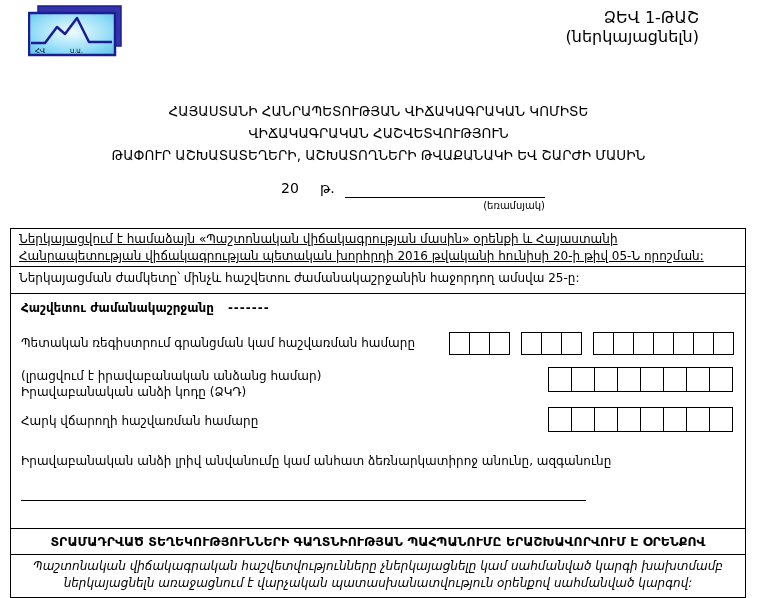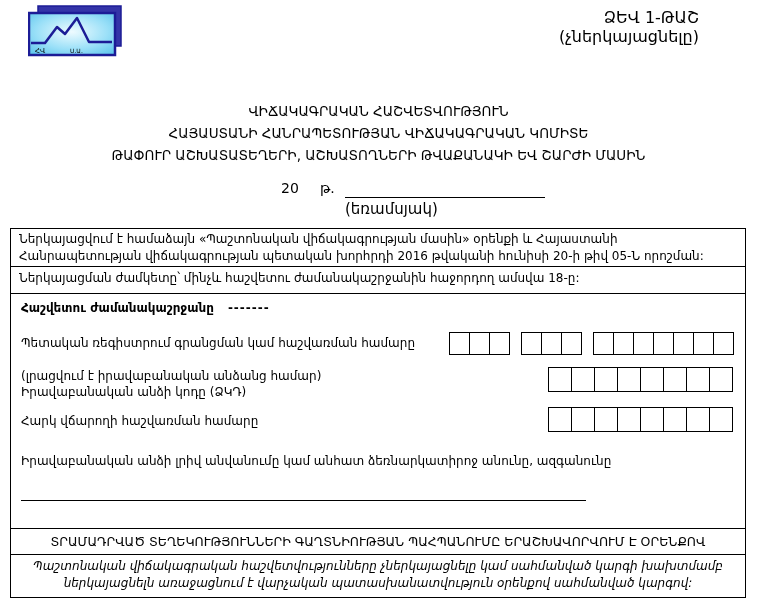--- a/index.html
+++ b/index.html
@@ -11,27 +11,27 @@
   .logo{position:absolute;left:28px;top:5px;width:95px;height:56px;}
   .form-code{position:absolute;right:58px;top:8px;text-align:right;font-size:16px;line-height:19px;}
   
   .title{position:absolute;left:0;top:100px;width:757px;text-align:center;font-size:13.5px;line-height:22px;}
   
   .date-line{position:absolute;left:0;top:180px;width:757px;height:20px;font-size:14px;}
   .yr-prefix{position:absolute;left:281px;top:0;}
   .yr-blank{position:absolute;left:300px;top:0;width:16px;height:17px;}
   .yr-suffix{position:absolute;left:320px;top:0;}
   .qtr-line{position:absolute;left:345px;top:0;width:200px;height:17px;border-bottom:1px solid #000;}
-  .qtr-caption{position:absolute;left:345px;top:200px;width:200px;text-align:left;font-size:15px;}
+  .qtr-caption{position:absolute;left:345px;top:200px;width:200px;text-align:right;font-size:10px;}
   
   .fbox{position:absolute;left:10px;width:736px;border:1px solid #000;box-sizing:border-box;background:#fff;}
-  .box-legal{top:228px;height:39px;font-size:12px;line-height:17px;padding:2px 8px;}
+  .box-legal{top:228px;height:39px;font-size:12px;line-height:17px;padding:2px 8px;text-decoration:underline;}
   .box-deadline{top:266px;height:28px;font-size:12px;padding:4px 8px;}
   .box-fields{top:293px;height:236px;font-size:12px;}
-  .box-confid{top:528px;height:27px;font-size:12.5px;font-weight:normal;text-align:center;padding-top:5px;}
+  .box-confid{top:528px;height:27px;font-size:12.5px;font-weight:bold;text-align:center;padding-top:5px;}
   .box-liability{top:554px;height:44px;font-size:12px;font-style:italic;text-align:center;line-height:17px;padding:3px 20px;}
   
   .period-line{position:absolute;left:10px;top:7px;font-weight:bold;}
   .dashes{margin-left:14px;letter-spacing:1px;}
   .lbl-registry{position:absolute;left:10px;top:42px;width:420px;}
   .lbl-legal{position:absolute;left:10px;top:74px;width:420px;line-height:16px;}
   .lbl-tax{position:absolute;left:10px;top:120px;width:420px;}
   .lbl-name{position:absolute;left:10px;top:160px;width:700px;}
   .name-underline{position:absolute;left:10px;top:183px;width:565px;height:23px;border-bottom:1px solid #000;}
   
@@ -61,43 +61,43 @@
       <rect x="10" y="1" width="83" height="40" fill="#3434a8" stroke="#1c1c96" stroke-width="1.5"></rect>
       <rect x="1" y="8" width="86" height="42" fill="url(#logoGrad)" stroke="#1c1c96" stroke-width="2.5"></rect>
       <polyline points="3,38 17,38 29,22 37,29 49,13 61,37 84,37" fill="none" stroke="#1c1c96" stroke-width="2.5" stroke-linejoin="round"></polyline>
       <text x="7" y="48" font-size="7" fill="#000">ՀՎ</text>
       <text x="42" y="48" font-size="6" fill="#000">Ս.Ա.</text>
     </svg>
   </div>
 
   <div class="form-code">
     <div>ՁԵՎ 1-ԹԱՇ</div>
-    <div>(չներկայացնելը)</div>
+    <div>(ներկայացնելն)</div>
   </div>
 
   <div class="title">
+    <div>ՀԱՅԱՍՏԱՆԻ ՀԱՆՐԱՊԵՏՈՒԹՅԱՆ ՎԻՃԱԿԱԳՐԱԿԱՆ ԿՈՄԻՏԵ</div>
     <div>ՎԻՃԱԿԱԳՐԱԿԱՆ ՀԱՇՎԵՏՎՈՒԹՅՈՒՆ</div>
-    <div>ՀԱՅԱՍՏԱՆԻ ՀԱՆՐԱՊԵՏՈՒԹՅԱՆ ՎԻՃԱԿԱԳՐԱԿԱՆ ԿՈՄԻՏԵ</div>
     <div>ԹԱՓՈՒՐ ԱՇԽԱՏԱՏԵՂԵՐԻ, ԱՇԽԱՏՈՂՆԵՐԻ ԹՎԱՔԱՆԱԿԻ ԵՎ ՇԱՐԺԻ ՄԱՍԻՆ</div>
   </div>
 
   <div class="date-line">
     <span class="yr-prefix">20</span>
     <span class="yr-blank"></span>
     <span class="yr-suffix">թ.</span>
     <span class="qtr-line"></span>
   </div>
   <div class="qtr-caption">(եռամսյակ)</div>
 
   <div class="fbox box-legal">
     <span>Ներկայացվում է համաձայն «Պաշտոնական վիճակագրության մասին» օրենքի և  Հայաստանի Հանրապետության վիճակագրության պետական խորհրդի 2016 թվականի հունիսի 20-ի թիվ 05-Ն որոշման:</span>
   </div>
 
   <div class="fbox box-deadline">
-    <span>Ներկայացման ժամկետը՝ մինչև հաշվետու ժամանակաշրջանին հաջորդող ամսվա 18-ը:</span>
+    <span>Ներկայացման ժամկետը՝ մինչև հաշվետու ժամանակաշրջանին հաջորդող ամսվա 25-ը:</span>
   </div>
 
   <div class="fbox box-fields">
 
     <div class="period-line">
       <span>Հաշվետու ժամանակաշրջանը</span><span class="dashes">-------</span>
     </div>
 
     <div class="lbl-registry">Պետական ռեգիստրում գրանցման կամ հաշվառման համարը</div>
     <div class="cells cells-registry">

